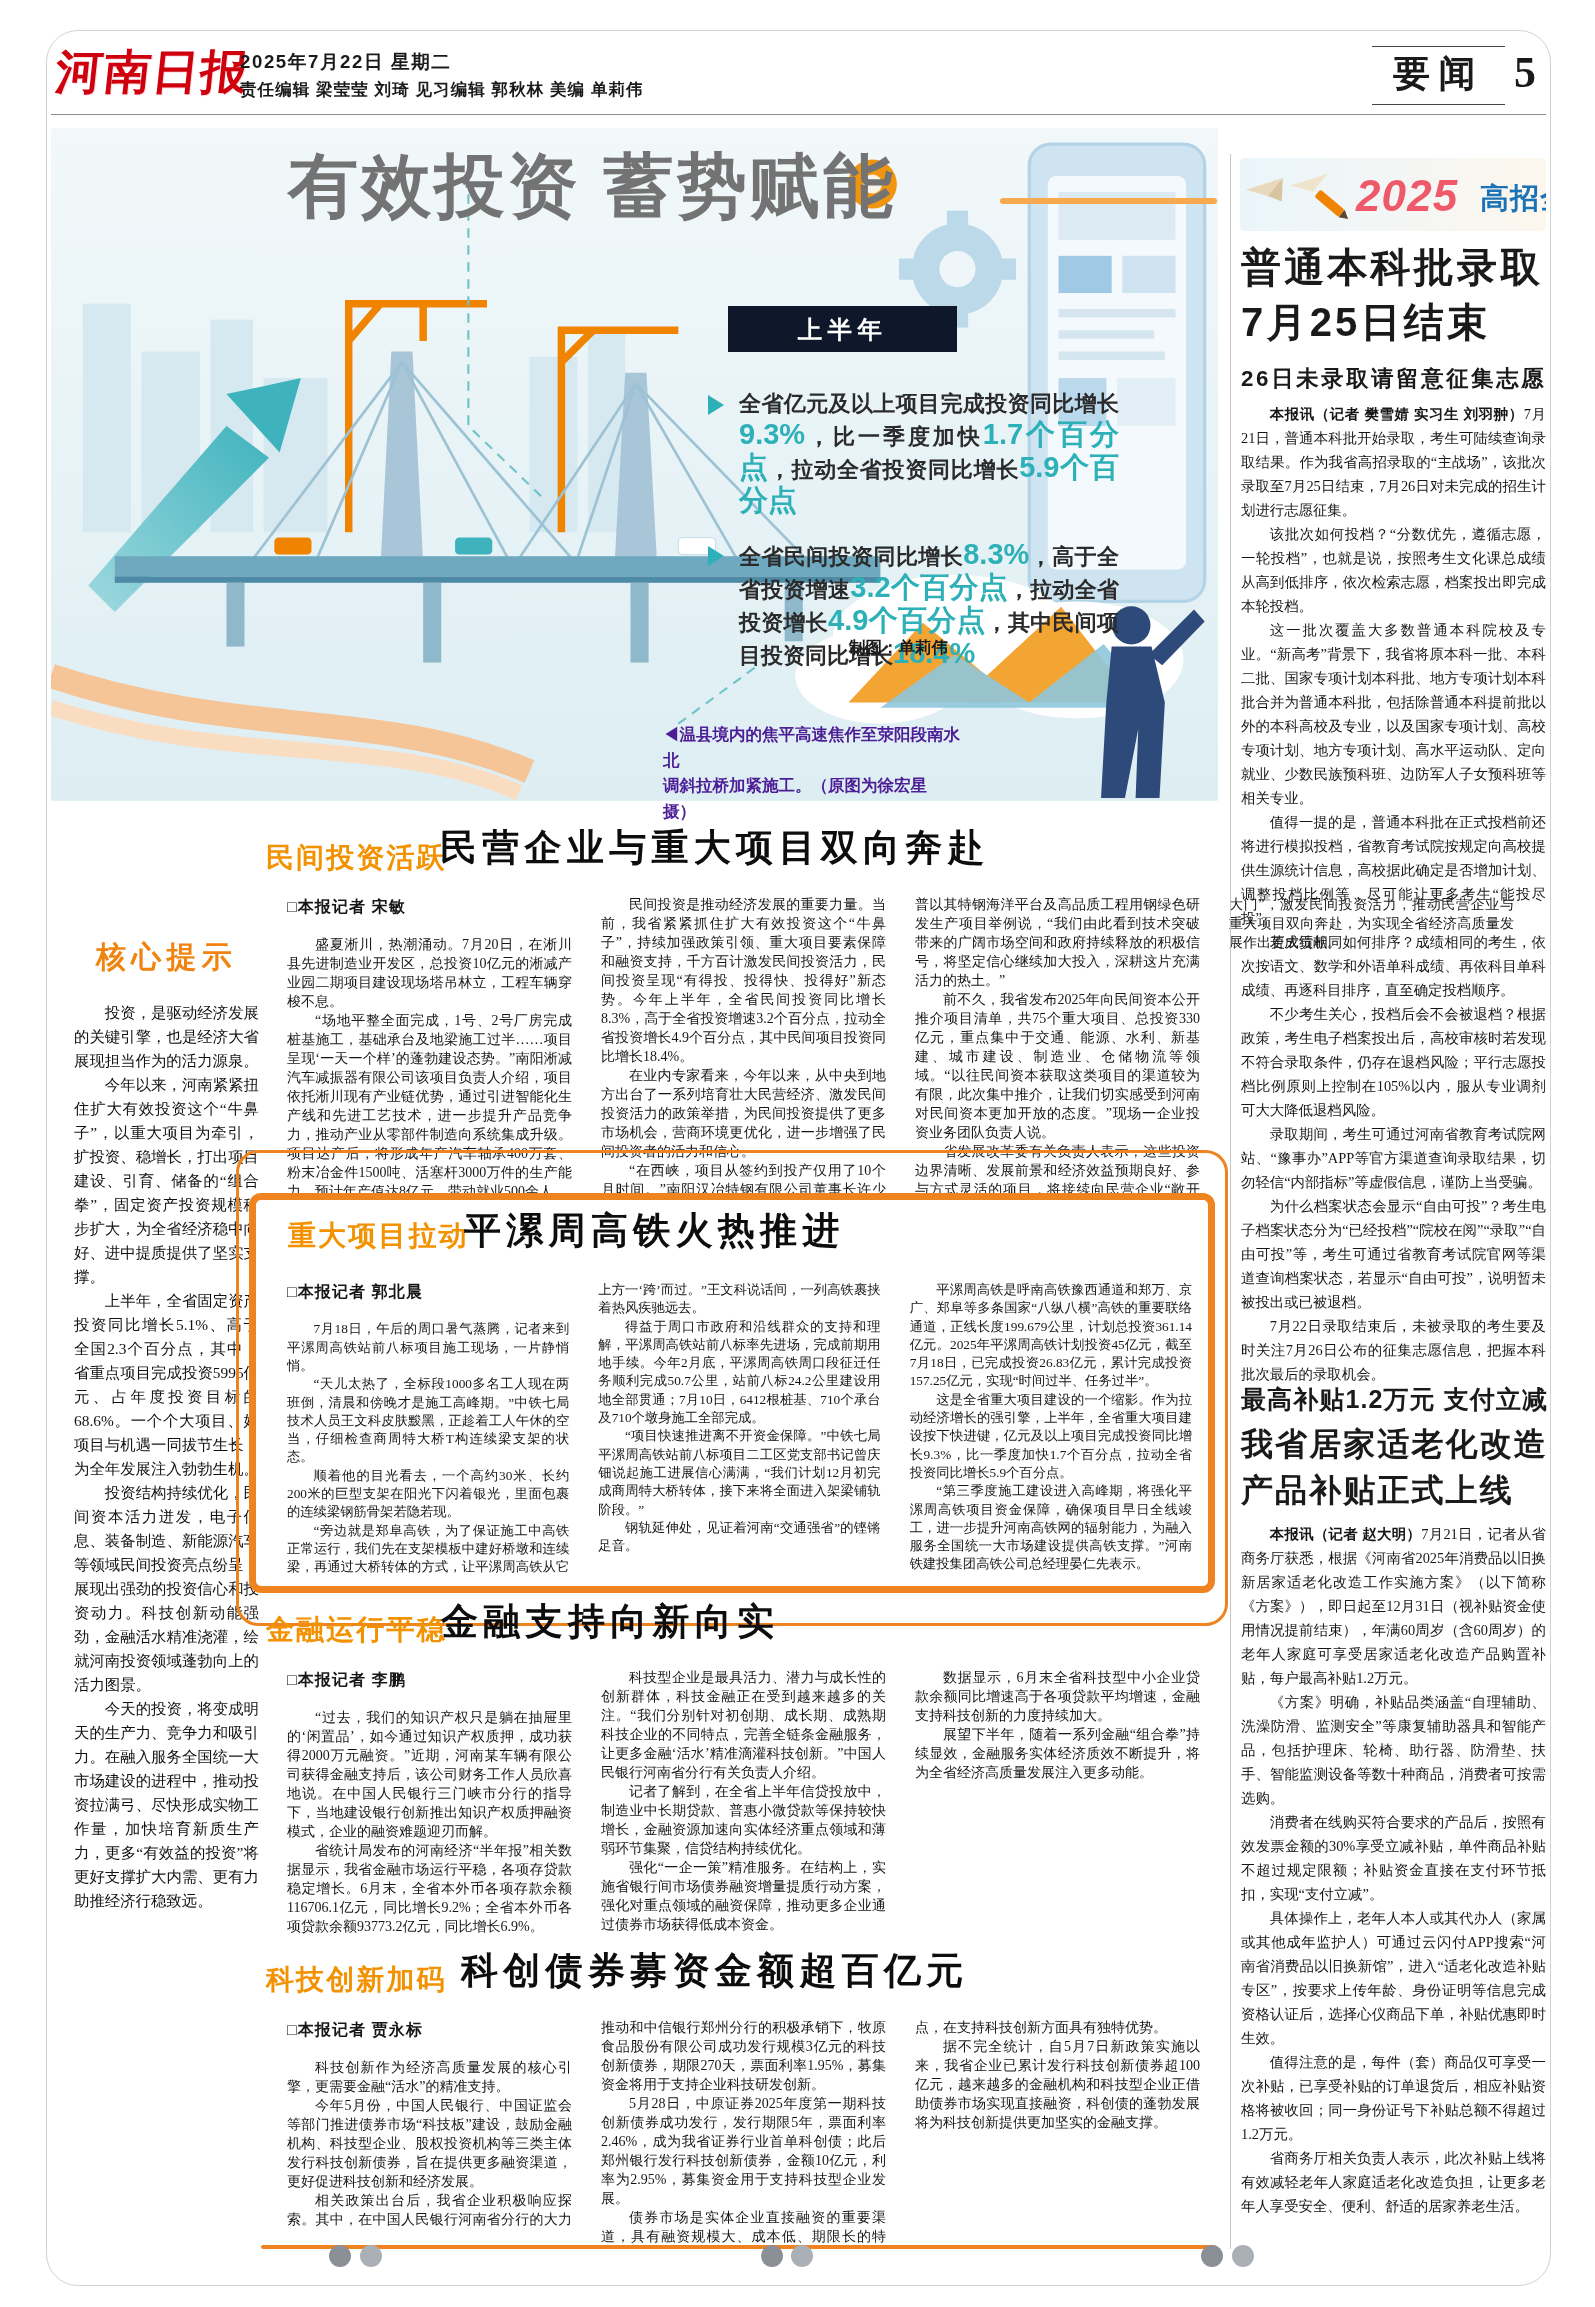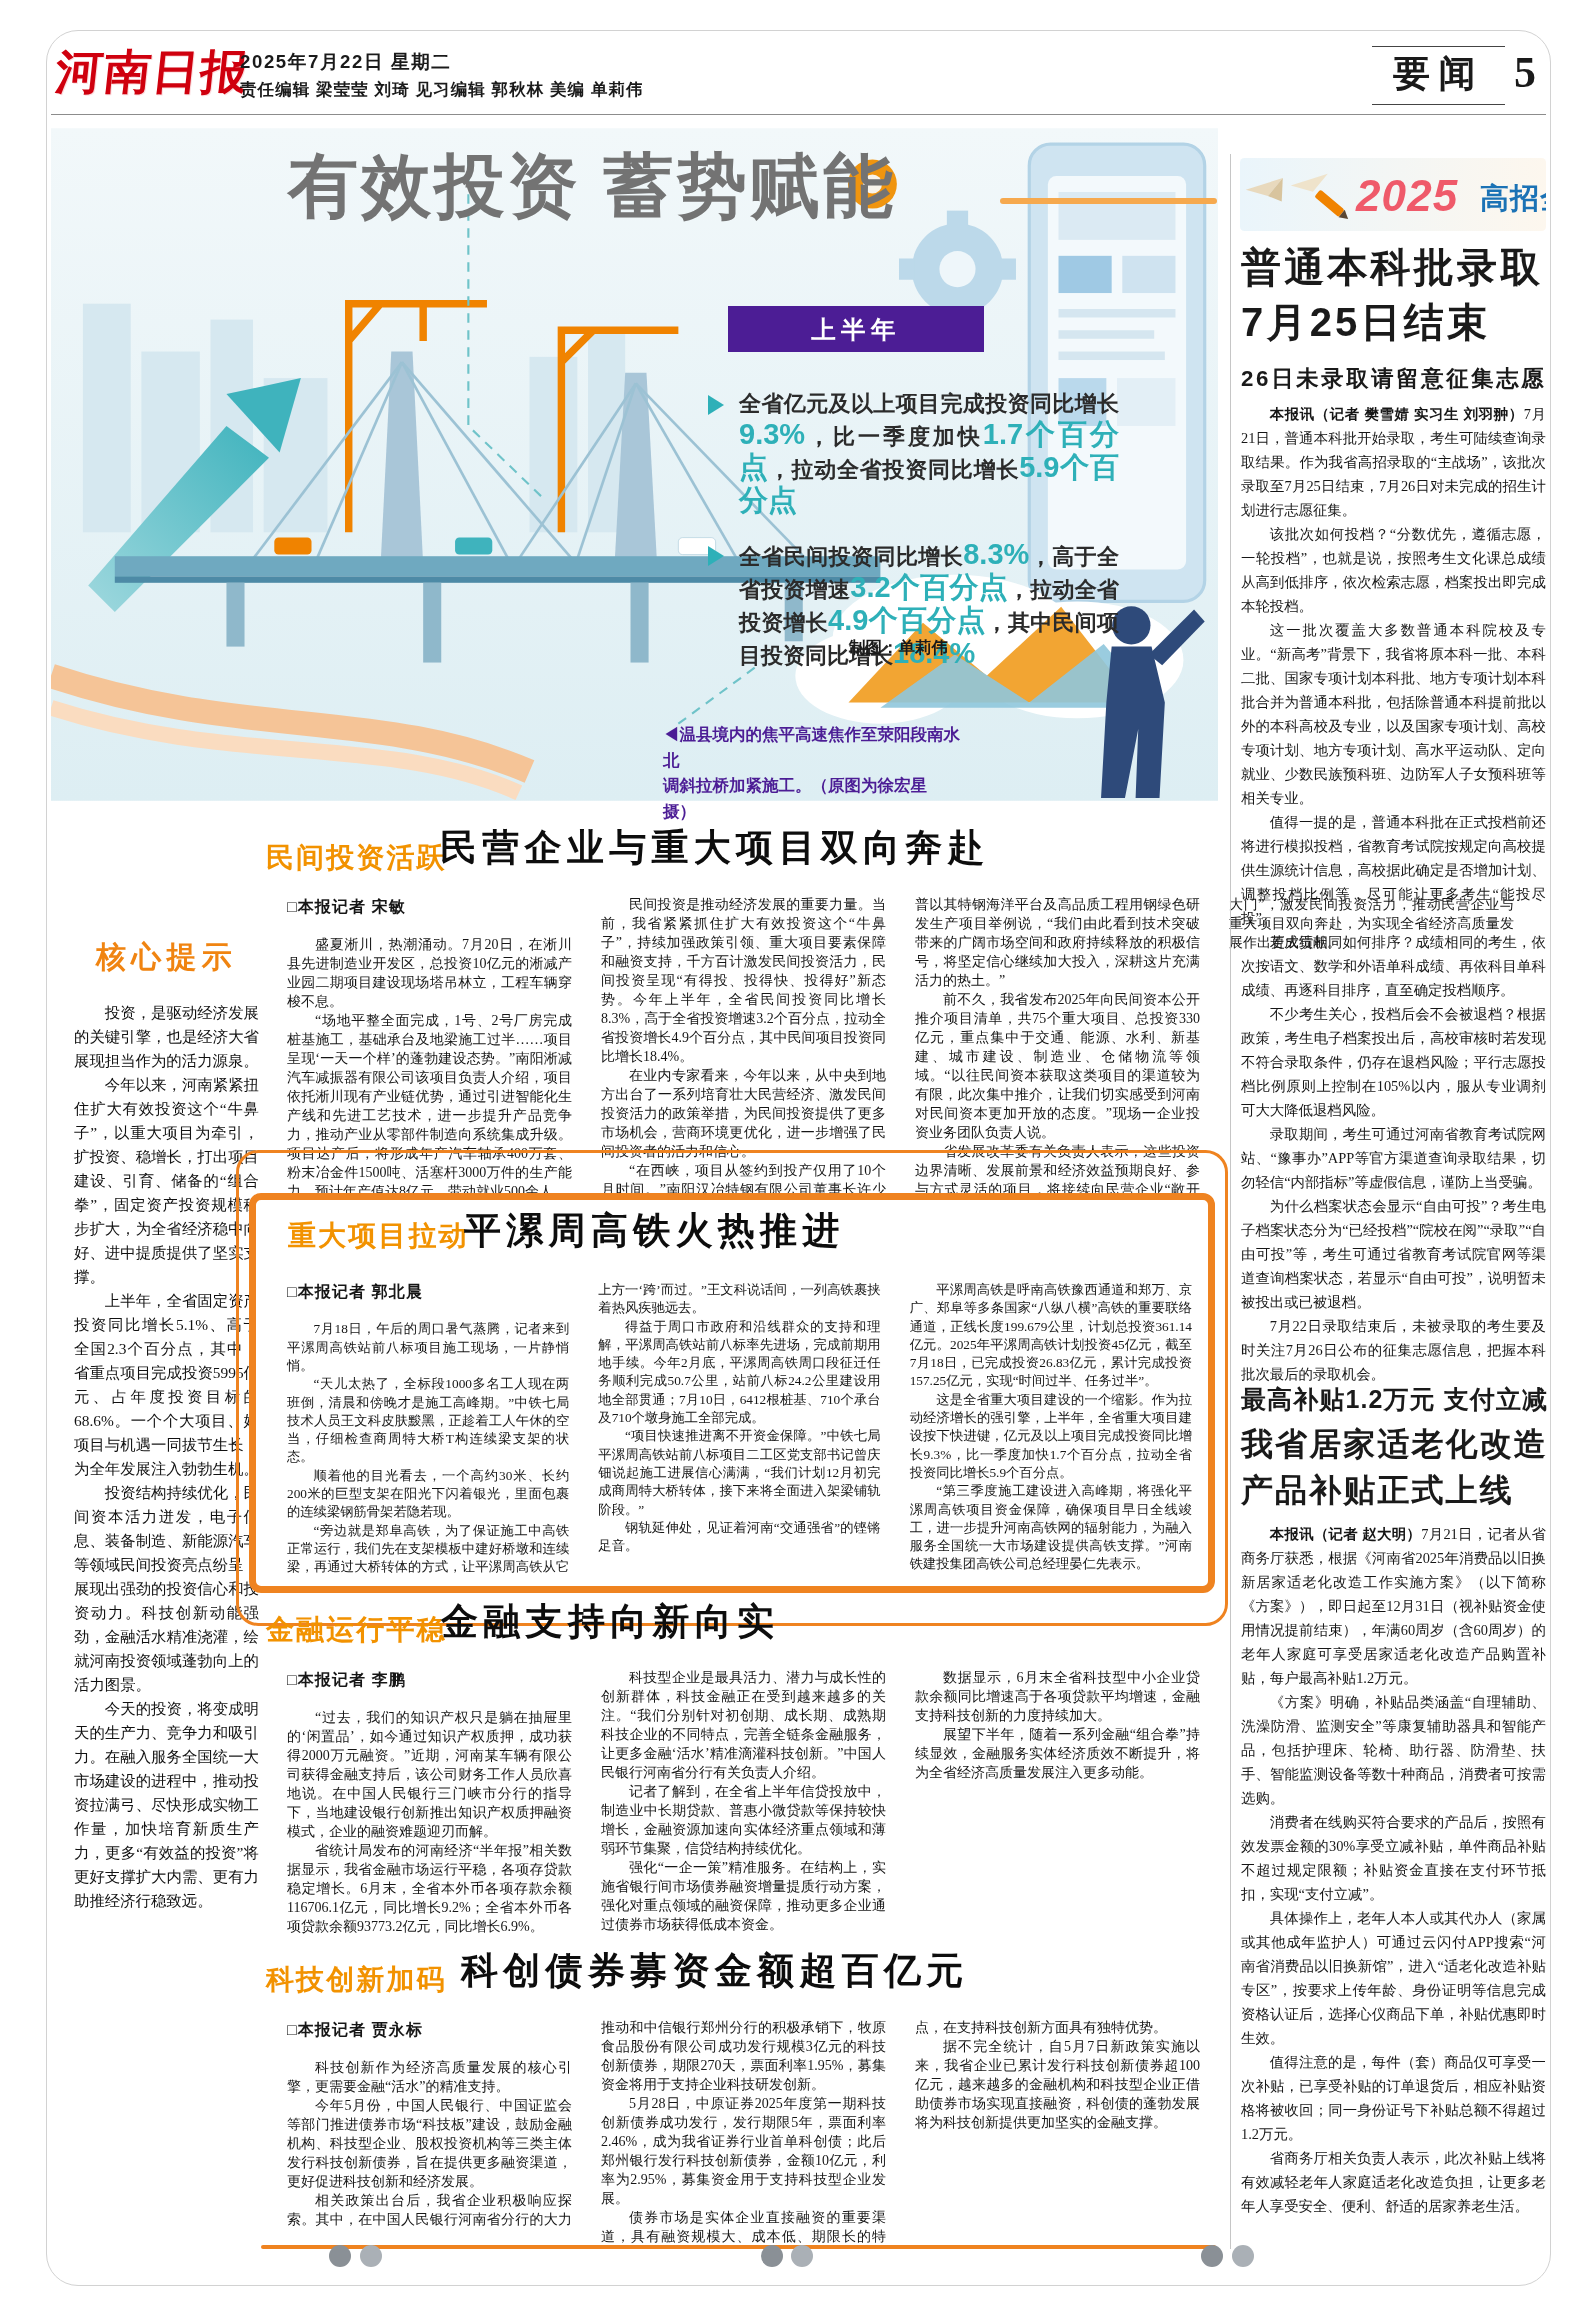--- a/index.html
+++ b/index.html
@@ -15,21 +15,21 @@
   .section-box{left:1372px;top:46px;width:133px;text-align:center;border-top:1.6px solid #444;
         border-bottom:1.6px solid #444;padding:2.1px 0 5.3px;}
   .section-name{font-family:"Liberation Serif",serif;font-size:37px;font-weight:700;letter-spacing:8.5px;}
   .page-num{left:1514px;top:47px;font-family:"Liberation Serif",serif;font-size:44px;font-weight:600;}
   .head-rule{left:51px;top:114px;width:1495px;height:1.1px;background:#8c8c8c;}
   
   .graphic{left:51px;top:128px;width:1167px;height:673px;}
   .graphic svg{position:absolute;left:0;top:0;}
   .g-title{left:287px;top:139px;font-size:70px;font-weight:900;letter-spacing:3.2px;color:#737373;}
   .g-titleline{left:1000px;top:198px;width:217px;height:6.4px;background:#f6a94e;border-radius:3.2px;}
-  .chip{left:728px;top:306px;width:256px;height:46px;background:#4c1d95;color:#fff;font-size:24.5px;
+  .chip{left:728px;top:306px;width:229px;height:46px;background:#0f172a;color:#fff;font-size:24.5px;
         font-weight:700;letter-spacing:5.3px;display:flex;align-items:center;justify-content:center;}
   .stat{width:380px;font-size:22px;line-height:31px;font-weight:700;color:#2b2b2b;text-align:justify;}
   .seg-hl{color:#2eb0b8;font-size:29px;font-weight:900;}
   .tri{width:0;height:0;border-left:16px solid #2eb0b8;border-top:10.6px solid transparent;
        border-bottom:10.6px solid transparent;}
   .credit{left:848px;top:637px;font-size:16.5px;font-weight:700;}
   .caption{left:662px;top:721px;width:298px;font-family:"Liberation Serif",serif;font-size:16.5px;
         line-height:25.5px;color:#4c1d95;white-space:pre-line;font-weight:600;}
   
   .tips{left:74px;top:937px;width:185px;height:904px;}

